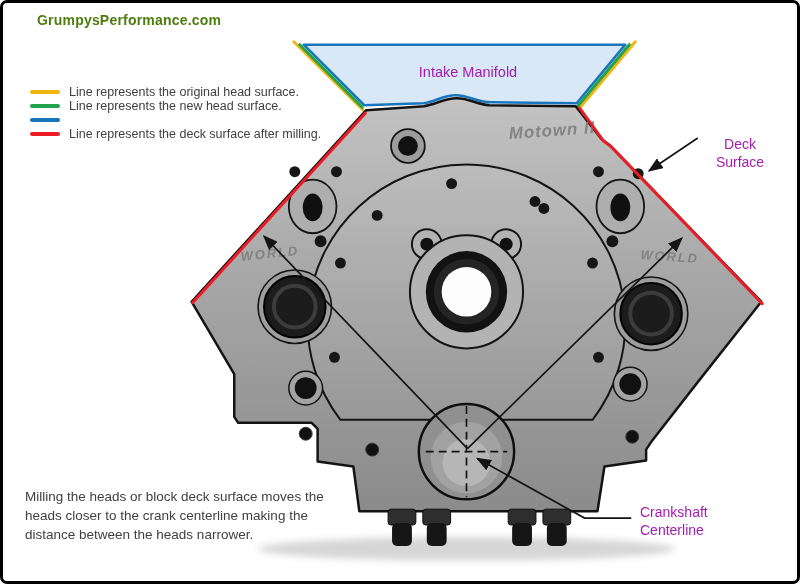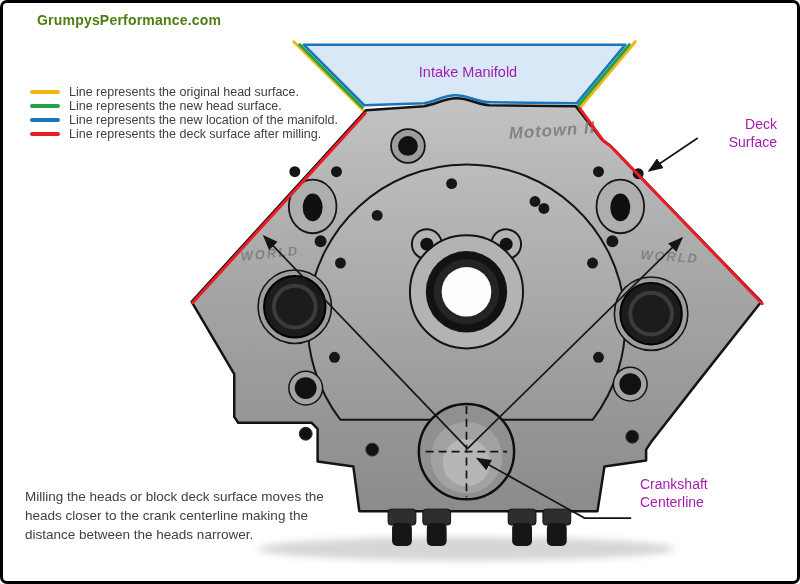--- a/index.html
+++ b/index.html
@@ -15,22 +15,22 @@
     font-size:14px; font-weight:bold; color:#4d7c0f; letter-spacing:.2px;
   }
   .legend { position:absolute; left:27px; top:82px; }
   .legend-row { display:flex; align-items:center; height:14px; }
   .legend-swatch {
     width:30px; height:4.5px; border-radius:3px; margin-right:9px; flex:0 0 auto;
   }
   .legend-label { font-size:12.5px; color:#404040; white-space:nowrap; }
   .diagram-label { position:absolute; color:#a21caf; font-size:14px; line-height:18px; }
   .lbl-intake   { left:365px; top:60px;  width:200px; text-align:center; font-size:14.5px; }
-  .lbl-deck     { left:700px; top:112px; width:74px;  text-align:right; }
-  .lbl-crank    { left:637px; top:472px; width:110px; text-align:left; }
+  .lbl-deck     { left:700px; top:132px; width:74px;  text-align:center; }
+  .lbl-crank    { left:637px; top:500px; width:110px; text-align:left; }
   .caption {
     position:absolute; left:22px; top:484px; width:336px;
     font-size:13.5px; line-height:1.42; color:#404040;
   }
   svg text.cast {
     font-family:"Liberation Sans", sans-serif; font-style:italic; font-weight:bold;
     fill:#7e7e7e; opacity:.9;
   }
 </style>
 </head>
@@ -200,21 +200,20 @@
       <div class="legend-row">
         <span class="legend-swatch" style="background-color: rgb(242, 181, 15);"></span>
         <span class="legend-label">Line represents the original head surface.</span>
       </div>
       <div class="legend-row">
         <span class="legend-swatch" style="background-color: rgb(33, 162, 75);"></span>
         <span class="legend-label">Line represents the new head surface.</span>
       </div>
       <div class="legend-row">
         <span class="legend-swatch" style="background-color: rgb(27, 117, 188);"></span>
-        <span class="legend-label">Line represents the new location of the manifold.</span>
       </div>
       <div class="legend-row">
         <span class="legend-swatch" style="background-color: rgb(236, 28, 36);"></span>
         <span class="legend-label">Line represents the deck surface after milling.</span>
       </div>
     </div>
 
     <div class="diagram-label lbl-intake">Intake Manifold</div>
 
     <div class="diagram-label lbl-deck">Deck Surface</div>

